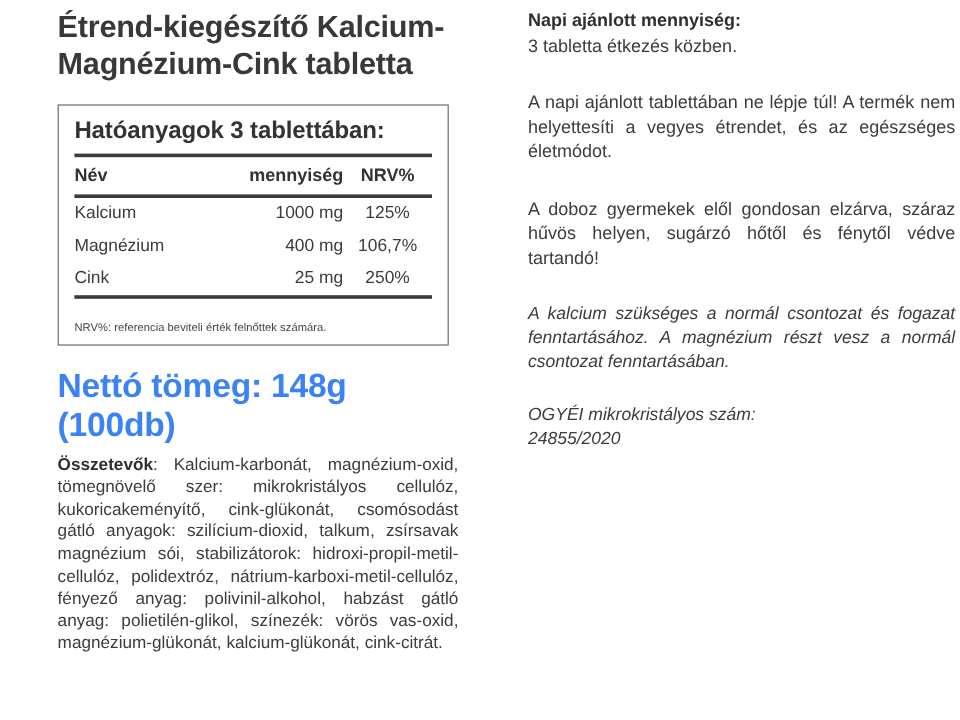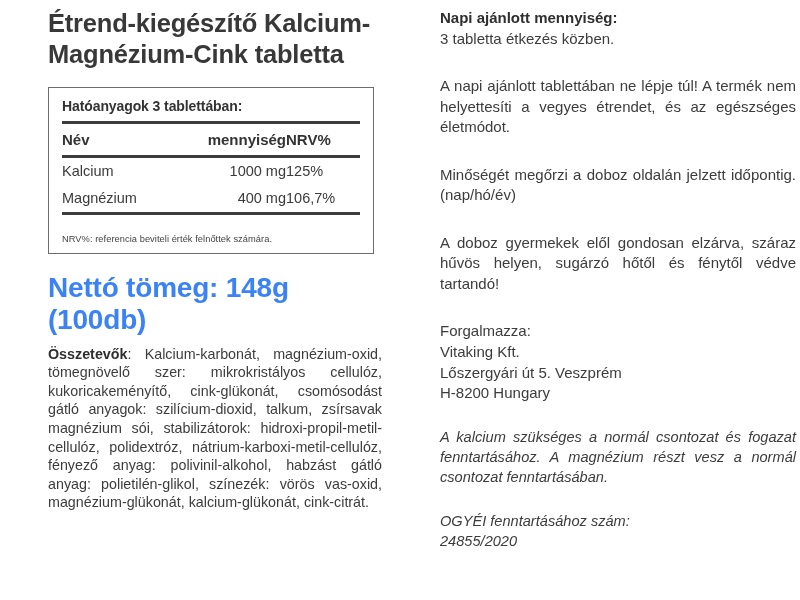--- a/index.html
+++ b/index.html
@@ -55,21 +55,21 @@
   
   .facts-box {
     border: 1.5px solid #6d6d6d;
     box-sizing: border-box;
     width: 326px;
     padding: 8px 13px 8px 13px;
     background: #ffffff;
     margin-bottom: 18px;
   }
   .facts-heading {
-    font-size: 14px;
+    font-size: 20px;
     font-weight: bold;
     color: #333333;
     padding: 2px 0 7px 0;
     letter-spacing: -0.1px;
   }
   .rule-thick {
     height: 3px;
     background: #3c3c3c;
     margin: 0;
   }
@@ -84,21 +84,21 @@
     padding: 7px 0 7px 0;
     font-size: 15px;
     color: #333333;
   }
   .facts-table td {
     padding: 5.5px 0 5.5px 0;
     font-size: 14.5px;
   }
   .c-name  { text-align: left;  }
   .c-amt   { text-align: right; }
-  .c-nrv   { text-align: left; width: 74px; }
+  .c-nrv   { text-align: center; width: 74px; }
   .facts-note {
     font-size: 9.3px;
     color: #444444;
     padding-top: 7px;
     padding-bottom: 1px;
     letter-spacing: 0.05px;
     margin-top: 12px;
   }
 
   
@@ -175,20 +175,25 @@
           <tr>
             <td class="c-name">Kalcium</td>
             <td class="c-amt">1000 mg</td>
             <td class="c-nrv">125%</td>
           </tr>
           <tr>
             <td class="c-name">Magnézium</td>
             <td class="c-amt">400 mg</td>
             <td class="c-nrv">106,7%</td>
           </tr>
+          <tr>
+            <td class="c-name">Cink</td>
+            <td class="c-amt">25 mg</td>
+            <td class="c-nrv">250%</td>
+          </tr>
         </tbody>
       </table>
 
       <div class="rule-thick"></div>
 
       <div class="facts-note">NRV%: referencia beviteli érték felnőttek számára.</div>
     </div>
 
     <div class="net-weight">Nettó tömeg: 148g (100db)</div>
 
@@ -197,32 +202,25 @@
 
   <div class="col-right">
 
     <p class="para nojust gap-lg">
       <span class="strong">Napi ajánlott mennyiség:</span><br>
       <span>3 tabletta étkezés közben.</span>
     </p>
 
     <p class="para gap-lg">A napi ajánlott tablettában ne lépje túl! A termék nem helyettesíti a vegyes étrendet, és az egészséges életmódot.</p>
 
-    <p class="para gap-lg">Minőségét megőrzi a doboz oldalán jelzett időpontig. (nap/hó/év)</p>
 
     <p class="para gap-lg">A doboz gyermekek elől gondosan elzárva, száraz hűvös helyen, sugárzó hőtől és fénytől védve tartandó!</p>
 
-    <p class="para nojust gap-sm">
-      <span>Forgalmazza:</span><br>
-      <span>Vitaking Kft.</span><br>
-      <span>Lőszergyári út 5. Veszprém</span><br>
-      <span>H-8200 Hungary</span>
-    </p>
 
     <p class="para italic gap-sm">A kalcium szükséges a normál csontozat és fogazat fenntartásához. A magnézium részt vesz a normál csontozat fenntartásában.</p>
 
     <p class="para italic nojust">
-      <span>OGYÉI fenntartásához szám:</span><br>
+      <span>OGYÉI mikrokristályos szám:</span><br>
       <span>24855/2020</span>
     </p>
   </div>
 
 </div>
 
 </body></html>

